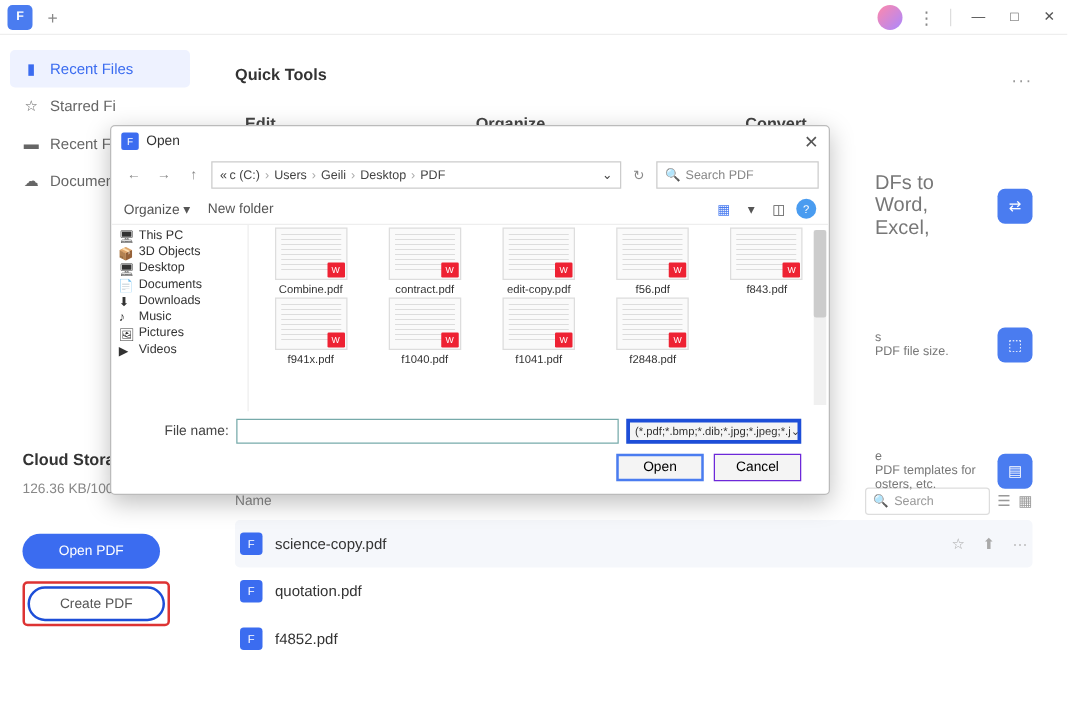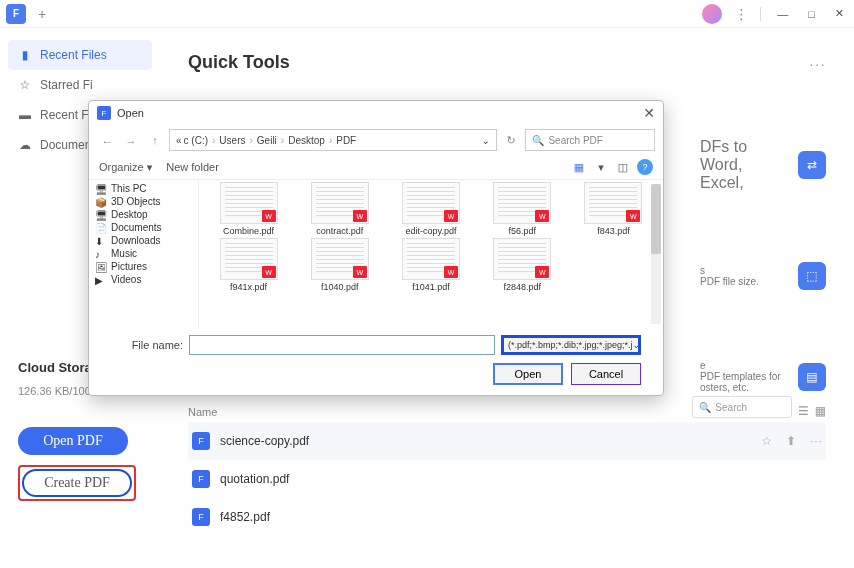--- a/index.html
+++ b/index.html
@@ -16,39 +16,39 @@
 
 
 .main { display: flex; height: 540px; }
 .sidebar { width: 160px; padding: 12px 8px; }
 .sb-item { display: flex; align-items: center; gap: 8px; padding: 8px 10px; border-radius: 4px; color: #666; cursor: pointer; }
 .sb-item.active { background: #eef2ff; color: #3b6cf0; font-weight: 500; }
 .sb-icon { width: 14px; height: 14px; display: flex; align-items: center; justify-content: center; font-size: 12px; }
 .cloud-section { margin-top: 200px; padding: 0 10px; }
 .cloud-title { font-size: 13px; font-weight: 600; color: #333; margin-bottom: 10px; }
 .cloud-usage { font-size: 11px; color: #888; margin-bottom: 30px; }
-.btn { width: 110px; height: 28px; border-radius: 14px; border: none; font-size: 14px; cursor: pointer; display: block; margin-bottom: 10px; font-family: Liberation Serif, serif; }
+.btn { width: 110px; height: 28px; border-radius: 14px; border: none; font-size: 11px; cursor: pointer; display: block; margin-bottom: 10px; }
 .btn.primary { background: #3b6cf0; color: #fff; }
 .btn.secondary { background: #fff; border: 2px solid #1d4ed8; color: #555; }
 .highlight-box { border: 2px solid #d33; padding: 2px; border-radius: 4px; width: 118px; }
 
 
 .content { flex: 1; padding: 24px 28px 0 28px; position: relative; }
-h2 { font-size: 18px; font-weight: 600; margin-bottom: 24px; }
+h2 { font-size: 13px; font-weight: 600; margin-bottom: 24px; }
 .more { position: absolute; right: 28px; top: 28px; color: #999; font-size: 14px; letter-spacing: 1px; }
-.section-tabs { display: flex; gap: 160px; font-size: 13px; font-weight: 400; color: #444; margin: 14px 0 22px; padding-left: 8px; }
+.section-tabs { display: flex; gap: 160px; font-size: 13px; font-weight: 700; color: #444; margin: 14px 0 22px; padding-left: 8px; }
 
 
 .tool-peek { position: absolute; right: 28px; display: flex; flex-direction: column; gap: 70px; top: 110px; }
 .tool-line { display: flex; align-items: center; gap: 8px; font-size: 11px; color: #666; }
 .tool-icon { width: 28px; height: 28px; border-radius: 6px; display: flex; align-items: center; justify-content: center; color: #fff; font-size: 12px; }
 
 
 .file-area { margin-top: 280px; }
-.file-head { display: flex; align-items: flex-end; padding: 4px 0; border-bottom: none; }
+.file-head { display: flex; align-items: center; padding: 4px 0; border-bottom: none; }
 .file-head .col { font-size: 11px; color: #888; }
 .search-box { margin-left: auto; width: 100px; height: 22px; border: 1px solid #ddd; border-radius: 3px; font-size: 10px; padding: 0 6px; color: #999; display:flex; align-items:center; gap:4px;}
 .view-icons { display: flex; gap: 6px; margin-left: 6px; color: #999; }
 .file-row { display: flex; align-items: center; padding: 10px 4px; gap: 10px; }
 .file-row.hover { background: #f5f7fb; border-radius: 4px; }
 .file-ico { width: 18px; height: 18px; background: #3b6cf0; border-radius: 3px; color: #fff; font-size: 9px; display: flex; align-items: center; justify-content: center; }
 .file-actions { margin-left: auto; display: flex; gap: 14px; color: #aaa; font-size: 12px; }
 
 
 .dialog { position: absolute; left: 88px; top: 100px; width: 576px; height: 296px; background: #fff; border: 1px solid #bbb; border-radius: 4px; box-shadow: 0 6px 20px rgba(0,0,0,0.25); display: flex; flex-direction: column; z-index: 10; font-size: 11px; }
@@ -129,21 +129,21 @@
         <button class="btn secondary" style="margin-bottom:0">Create PDF</button>
       </div>
     </div>
   </div>
 
   <div class="content">
     <h2>Quick Tools</h2>
     <div class="more">···</div>
     <div class="section-tabs">
       <span>Edit</span>
-      <span>Create</span>
+      <span>Organize</span>
       <span>Convert</span>
     </div>
 
     <div class="tool-peek">
       <div class="tool-line">
         <div style="font-size:16px;color:#777;width:90px">DFs to Word, Excel,</div>
         <div class="tool-icon" style="background:#4a7cf0">⇄</div>
       </div>
       <div class="tool-line">
         <div style="font-size:10px;color:#777;width:90px">

